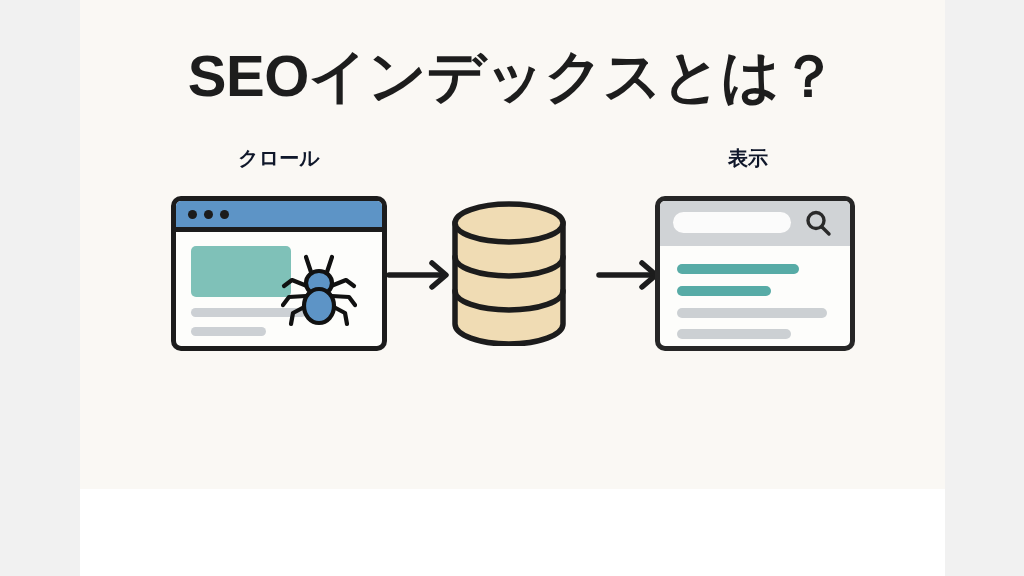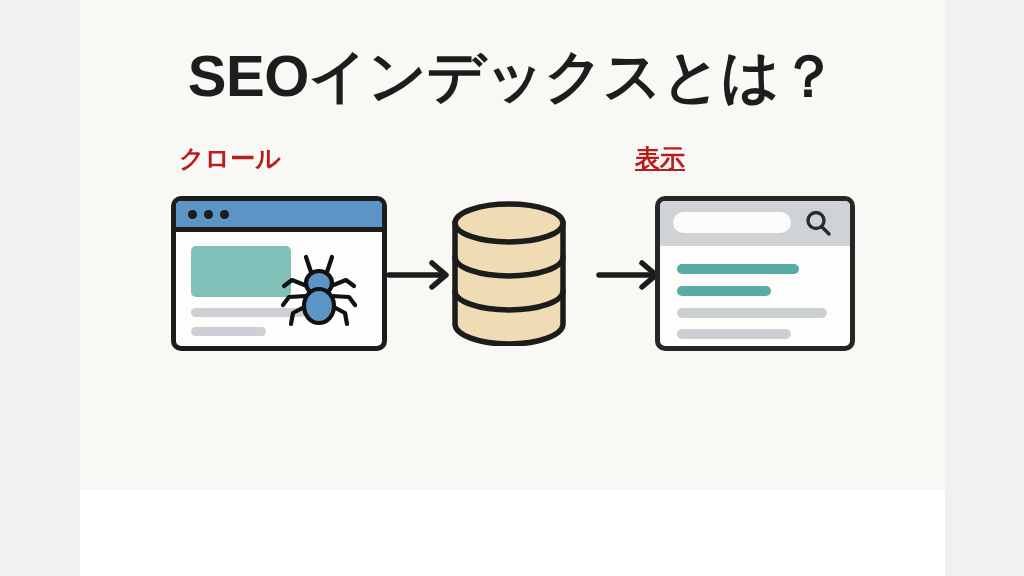--- a/index.html
+++ b/index.html
@@ -54,30 +54,30 @@
     line-height: 68px;
     font-weight: 800;
     letter-spacing: -0.5px;
     color: #1d1d1d;
     white-space: nowrap;
   }
 
   .step-label {
     position: absolute;
     top: 141px;
-    font-size: 25px;
+    font-size: 20px;
     line-height: 34px;
     font-weight: 700;
-    color: #b91c1c;
-    text-align: left;
+    color: #0f172a;
+    text-align: center;
     white-space: nowrap;
   }
   .step-label.crawl  { left: 179px; width: 200px; }
   .step-label.index  { left: 410px; width: 200px; }
-  .step-label.show   { left: 635px; width: 200px; text-decoration: underline; }
+  .step-label.show   { left: 648px; width: 200px; }
 
   
   .diagram { position: absolute; left: 0; top: 0; width: 1024px; height: 576px; }
 
   
   .browser {
     position: absolute;
     left: 171px;
     top: 196px;
     width: 216px;

